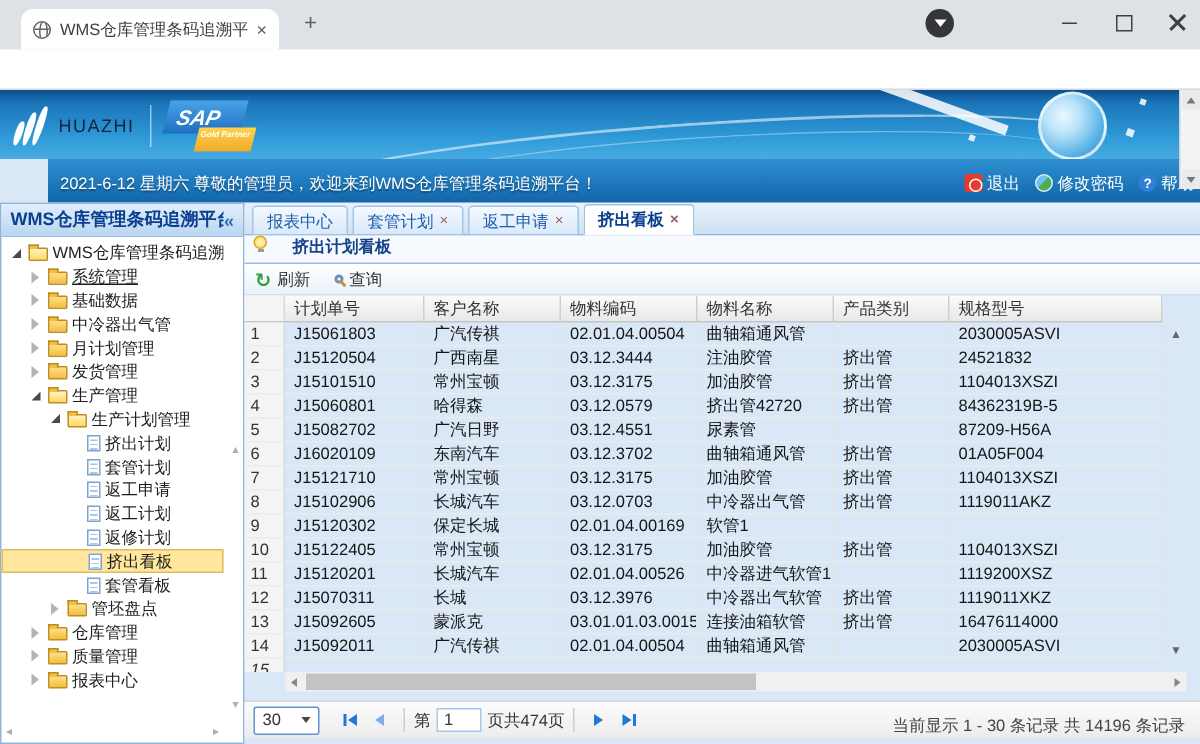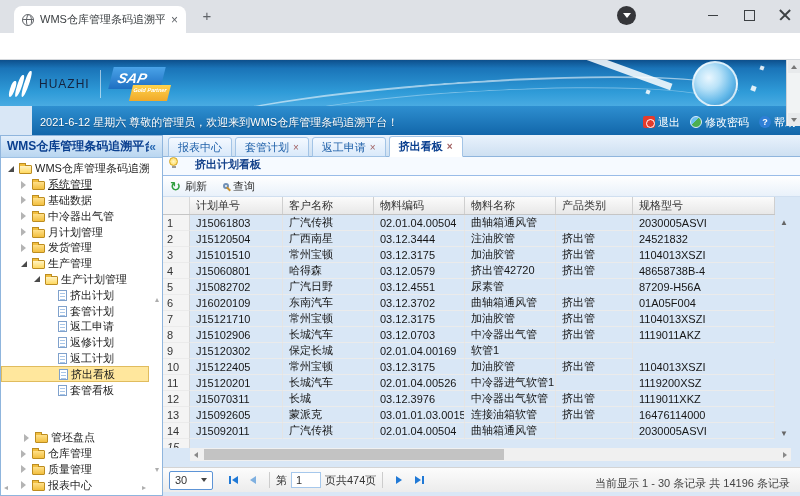--- a/index.html
+++ b/index.html
@@ -320,43 +320,43 @@
 
       <div class="tree-row st-leaf" style="padding-left: 43px;">
         <span class="tw"></span>
         <span class="ticon file"></span>
         <span class="tlabel">返工申请</span>
       </div>
 
       <div class="tree-row st-leaf" style="padding-left: 43px;">
         <span class="tw"></span>
         <span class="ticon file"></span>
+        <span class="tlabel">返工计划</span>
+      </div>
+
+      <div class="tree-row st-leaf" style="padding-left: 43px;">
+        <span class="tw"></span>
+        <span class="ticon file"></span>
         <span class="tlabel">返修计划</span>
-      </div>
-
-      <div class="tree-row st-leaf" style="padding-left: 43px;">
-        <span class="tw"></span>
-        <span class="ticon file"></span>
-        <span class="tlabel">返工计划</span>
       </div>
 
       <div class="tree-row st-leaf selected" style="padding-left: 43px;">
         <span class="tw"></span>
         <span class="ticon file"></span>
         <span class="tlabel">挤出看板</span>
       </div>
 
       <div class="tree-row st-leaf" style="padding-left: 43px;">
         <span class="tw"></span>
         <span class="ticon file"></span>
         <span class="tlabel">套管看板</span>
       </div>
 
 
-      <div class="tree-row st-closed" style="padding-left: 20px; margin-top: 32px;">
+      <div class="tree-row st-closed" style="padding-left: 30px;">
         <span class="tw"></span>
         <span class="ticon folder"></span>
         <span class="tlabel">管坯盘点</span>
       </div>
 
       <div class="tree-row st-closed" style="padding-left: 17px;">
         <span class="tw"></span>
         <span class="ticon folder"></span>
         <span class="tlabel">仓库管理</span>
       </div>
@@ -461,21 +461,21 @@
         <div class="td c5">1104013XSZI</div>
       </div>
 
       <div class="tr">
         <div class="td rn">4</div>
         <div class="td c0">J15060801</div>
         <div class="td c1">哈得森</div>
         <div class="td c2">03.12.0579</div>
         <div class="td c3">挤出管42720</div>
         <div class="td c4">挤出管</div>
-        <div class="td c5">48658738B-4</div>
+        <div class="td c5">84362319B-5</div>
       </div>
 
       <div class="tr">
         <div class="td rn">5</div>
         <div class="td c0">J15082702</div>
         <div class="td c1">广汽日野</div>
         <div class="td c2">03.12.4551</div>
         <div class="td c3">尿素管</div>
         <div class="td c4"></div>
         <div class="td c5">87209-H56A</div>

